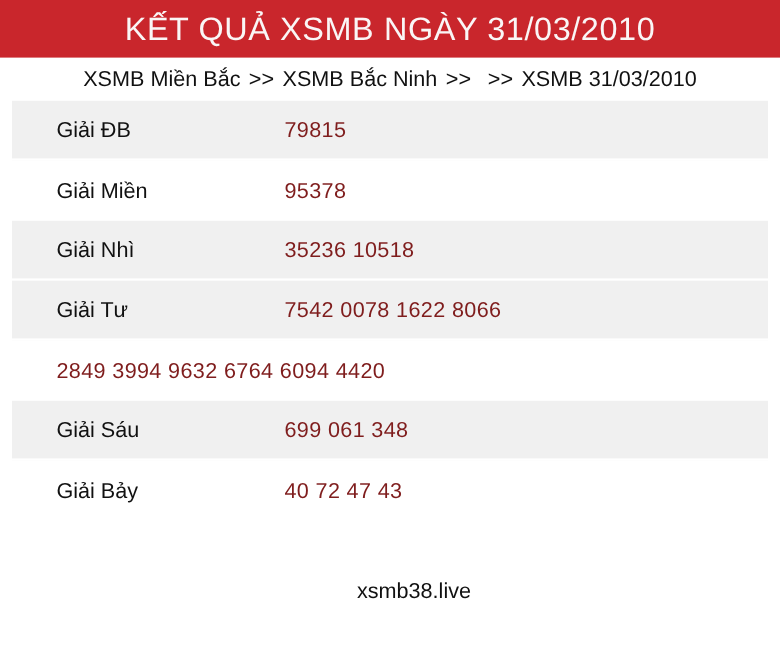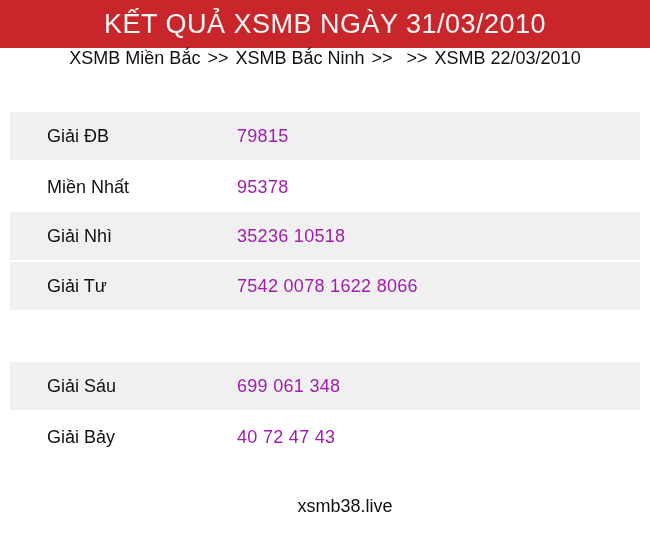--- a/index.html
+++ b/index.html
@@ -23,22 +23,23 @@
   }
   .header h1 {
     color: #faf6f6;
     font-size: 27px;
     font-weight: 500;
     letter-spacing: 0.5px;
     white-space: nowrap;
   }
 
   .breadcrumb {
-    height: 64px;
+    height: 36px;
     display: flex;
+    align-items: center;
     justify-content: center;
     font-size: 18px;
     white-space: nowrap;
     flex: 0 0 auto;
     color: #111111;
   }
   .bc-item { cursor: pointer; }
   .bc-sep { margin: 0 7px; }
 
   .results { flex: 0 0 auto; }
@@ -54,21 +55,21 @@
   .row.striped {
     background: #f0f0f0;
     border-bottom: 2px solid #ffffff;
   }
   .row-label {
     flex: 0 0 190px;
     color: #111111;
   }
   .row-numbers {
     flex: 1;
-    color: #a21caf;
+    color: #7f1d1d;
     letter-spacing: 0.3px;
     white-space: nowrap;
   }
 
   .footer {
     flex: 1;
     display: flex;
     align-items: center;
     justify-content: center;
     font-size: 18px;
@@ -84,41 +85,42 @@
   <header class="header">
     <h1>KẾT QUẢ XSMB NGÀY 31/03/2010</h1>
   </header>
 
   <nav class="breadcrumb" id="breadcrumb">
       <span class="bc-item">XSMB Miền Bắc</span>
       <span class="bc-sep">&gt;&gt;</span>
       <span class="bc-item">XSMB Bắc Ninh</span>
       <span class="bc-sep">&gt;&gt;</span>
       <span class="bc-sep">&gt;&gt;</span>
-      <span class="bc-item">XSMB 22/03/2010</span>
+      <span class="bc-item">XSMB 31/03/2010</span>
     </nav>
 
   <main class="results" id="results">
       <div class="row striped">
         <div class="row-label">Giải ĐB</div>
         <div class="row-numbers">79815</div>
       </div>
       <div class="row">
-        <div class="row-label">Miền Nhất</div>
+        <div class="row-label">Giải Miền</div>
         <div class="row-numbers">95378</div>
       </div>
       <div class="row striped">
         <div class="row-label">Giải Nhì</div>
         <div class="row-numbers">35236 10518</div>
       </div>
       <div class="row striped">
         <div class="row-label">Giải Tư</div>
         <div class="row-numbers">7542 0078 1622 8066</div>
       </div>
       <div class="row">
+        <div class="row-numbers">2849 3994 9632 6764 6094 4420</div>
       </div>
       <div class="row striped">
         <div class="row-label">Giải Sáu</div>
         <div class="row-numbers">699 061 348</div>
       </div>
       <div class="row">
         <div class="row-label">Giải Bảy</div>
         <div class="row-numbers">40 72 47 43</div>
       </div>
     </main>

